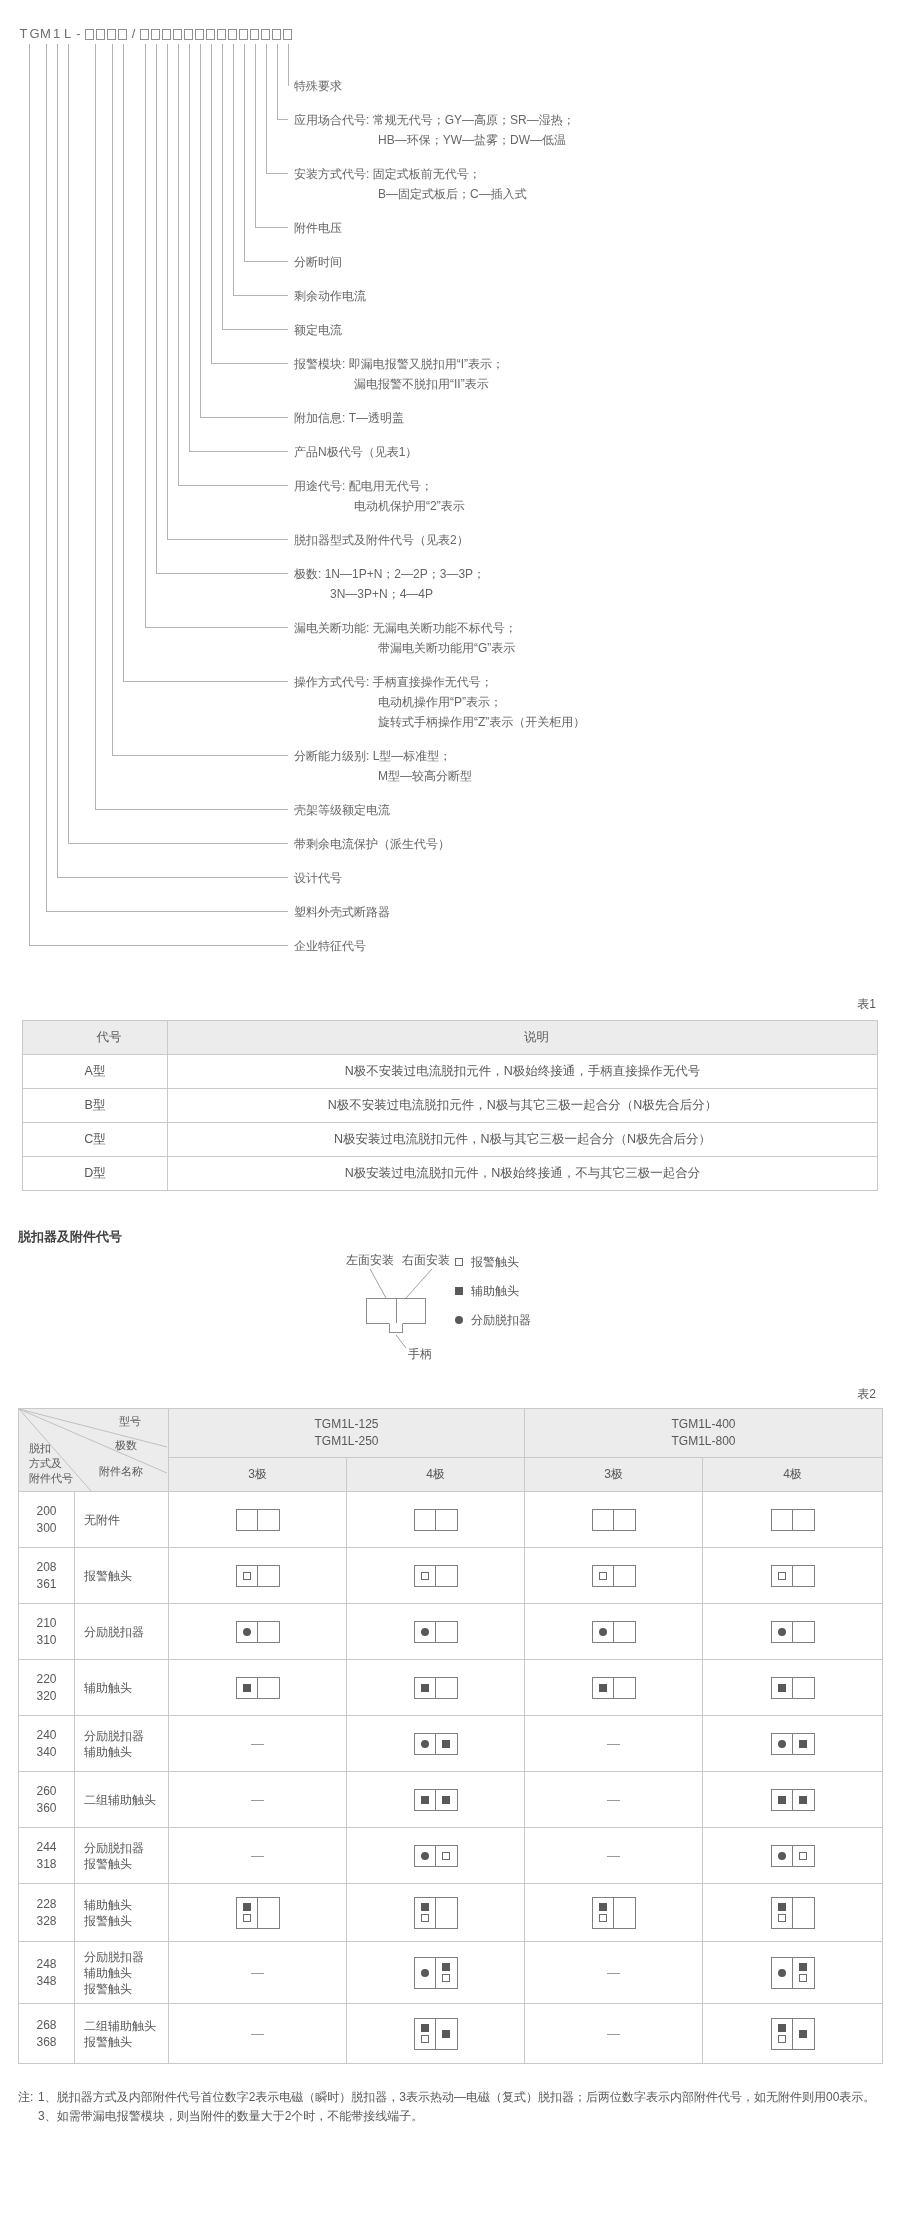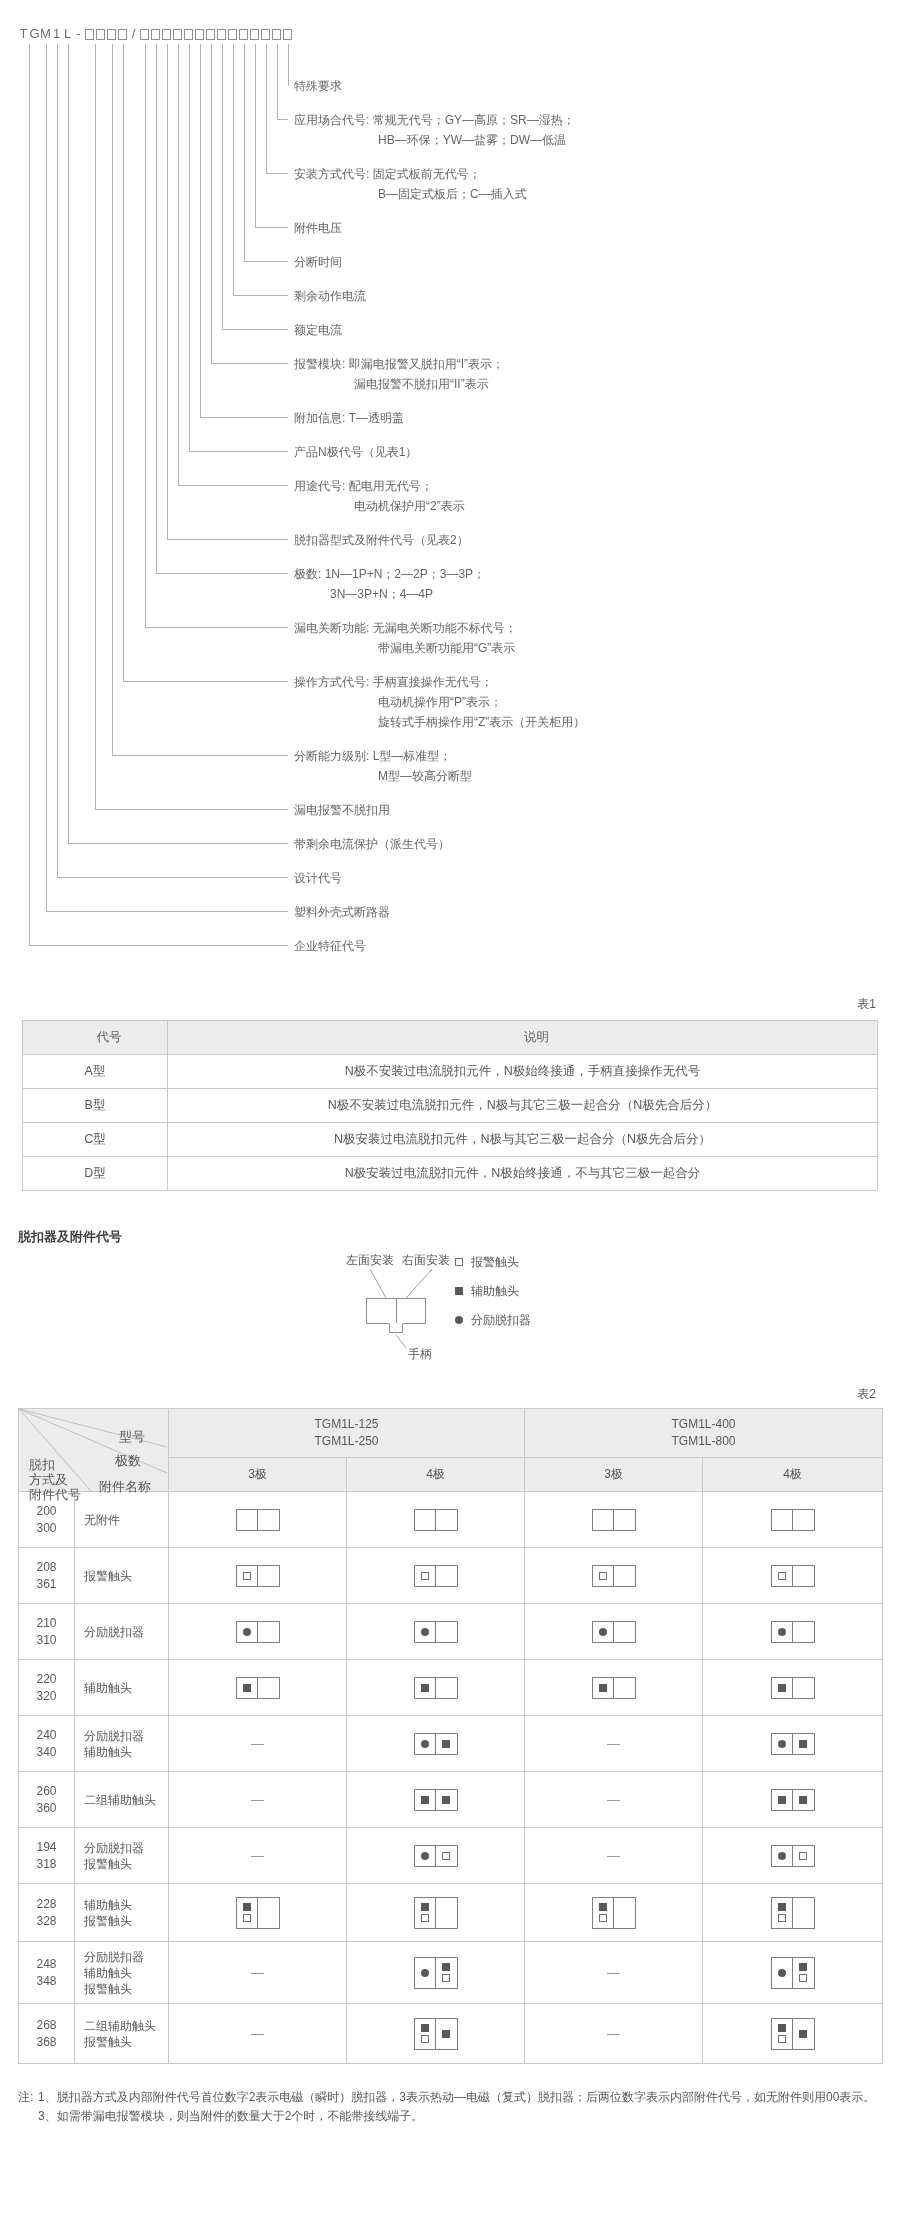--- a/index.html
+++ b/index.html
@@ -37,21 +37,21 @@
   .legend-label { font-size:12px; color:#595959; }
 
   
   .t2 { position:absolute; left:18px; top:1408px; width:864px; table-layout:fixed; font-size:12px; }
   .t2 td { border:1px solid #c9c9c9; text-align:center; vertical-align:middle; color:#595959; background:#fff; }
   .t2 td.hd { background:#ececec; }
   .t2 .model-line, .t2 .code-line { line-height:17px; }
   .t2 .name-cell { text-align:left; padding-left:9px; line-height:16px; }
   .corner-inner { position:relative; width:148px; height:82px; }
   .corner-inner svg { position:absolute; left:0; top:0; }
-  .c-lab { position:absolute; font-size:13px; color:#595959; white-space:nowrap; line-height:12px;margin-top:16px; }
+  .c-lab { position:absolute; font-size:11px; color:#595959; white-space:nowrap; line-height:12px; }
   .c-trip div { line-height:15px; text-align:left; }
 
   .symbox { display:inline-flex; width:44px; height:22px; border:1px solid #7f7f7f; vertical-align:middle; background:#fff; }
   .symbox.tall { height:32px; }
   .compartment { flex:1; display:flex; flex-direction:column; align-items:center; justify-content:center; gap:3px; }
   .compartment:first-child { border-right:1px solid #7f7f7f; }
   .sym { width:8px; height:8px; display:inline-block; }
   .sym-alarm { border:1px solid #6d6d6d; background:#fff; }
   .sym-aux { background:#595959; }
   .sym-shunt { background:#595959; border-radius:50%; }
@@ -163,21 +163,21 @@
         <div style="padding-left: 84px;">电动机操作用“P”表示；</div>
         <div style="padding-left: 84px;">旋转式手柄操作用“Z”表示（开关柜用）</div>
       </div>
       <div class="connector" style="left: 111.5px; top: 44px; width: 176.5px; height: 712px;"></div>
       <div class="callout-label" style="left: 294px; top: 746px;">
         <div>分断能力级别: L型—标准型；</div>
         <div style="padding-left: 84px;">M型—较高分断型</div>
       </div>
       <div class="connector" style="left: 95px; top: 44px; width: 193px; height: 766px;"></div>
       <div class="callout-label" style="left: 294px; top: 800px;">
-        <div>漏电报警不脱扣用</div>
+        <div>壳架等级额定电流</div>
       </div>
       <div class="connector" style="left: 67.5px; top: 44px; width: 220.5px; height: 800px;"></div>
       <div class="callout-label" style="left: 294px; top: 834px;">
         <div>带剩余电流保护（派生代号）</div>
       </div>
       <div class="connector" style="left: 56.5px; top: 44px; width: 231.5px; height: 834px;"></div>
       <div class="callout-label" style="left: 294px; top: 868px;">
         <div>设计代号</div>
       </div>
       <div class="connector" style="left: 45.5px; top: 44px; width: 242.5px; height: 868px;"></div>
@@ -466,21 +466,21 @@
               <div class="compartment">
                 <span class="sym sym-aux"></span>
               </div>
               <div class="compartment">
                 <span class="sym sym-aux"></span>
               </div>
             </div></td>
         </tr>
         <tr style="height: 56px;">
           <td>
-            <div class="code-line">194</div>
+            <div class="code-line">244</div>
             <div class="code-line">318</div>
           </td>
           <td class="name-cell">
             <div>分励脱扣器</div>
             <div>报警触头</div>
           </td>
           <td><span class="dash">—</span></td>
           <td><div class="symbox">
               <div class="compartment">
                 <span class="sym sym-shunt"></span>

